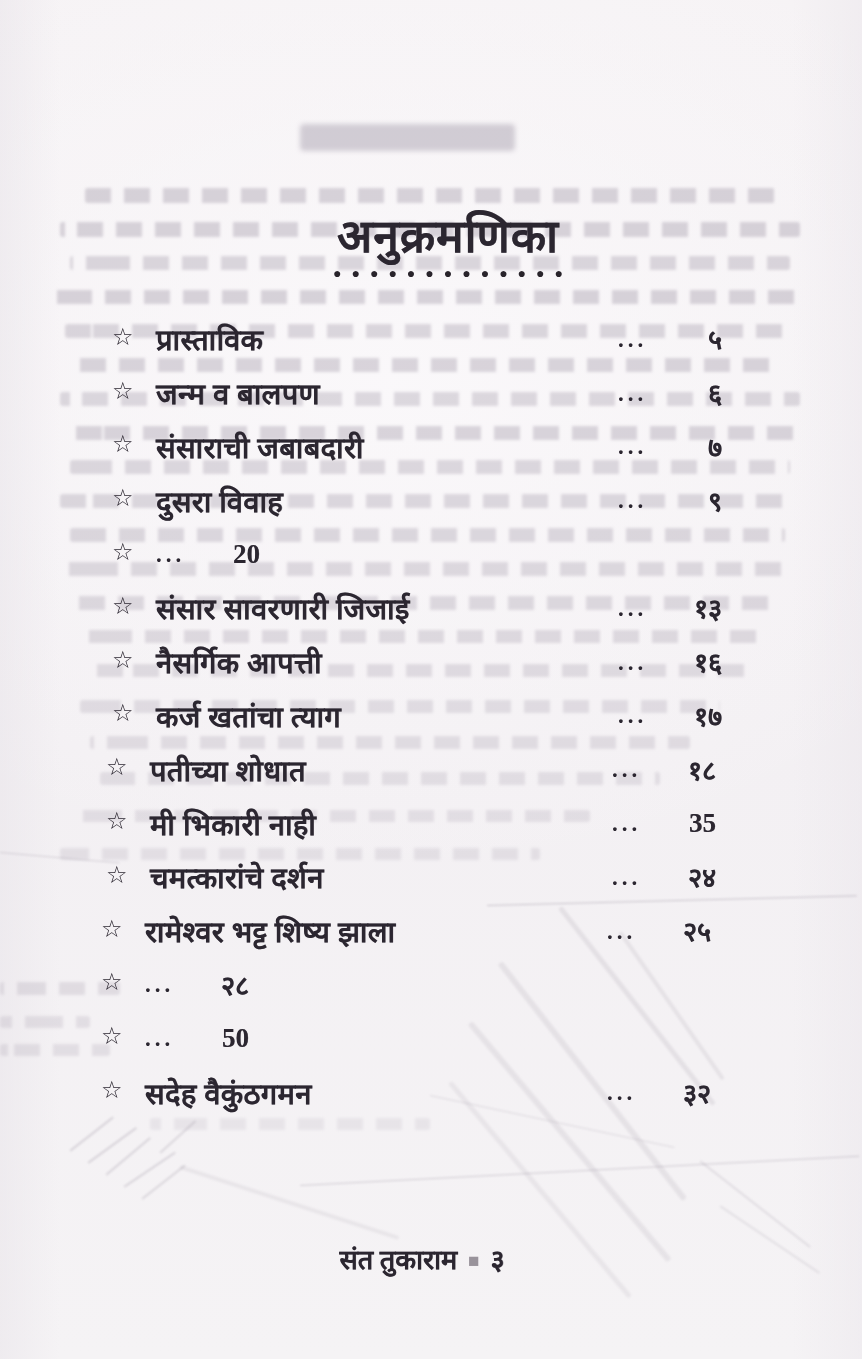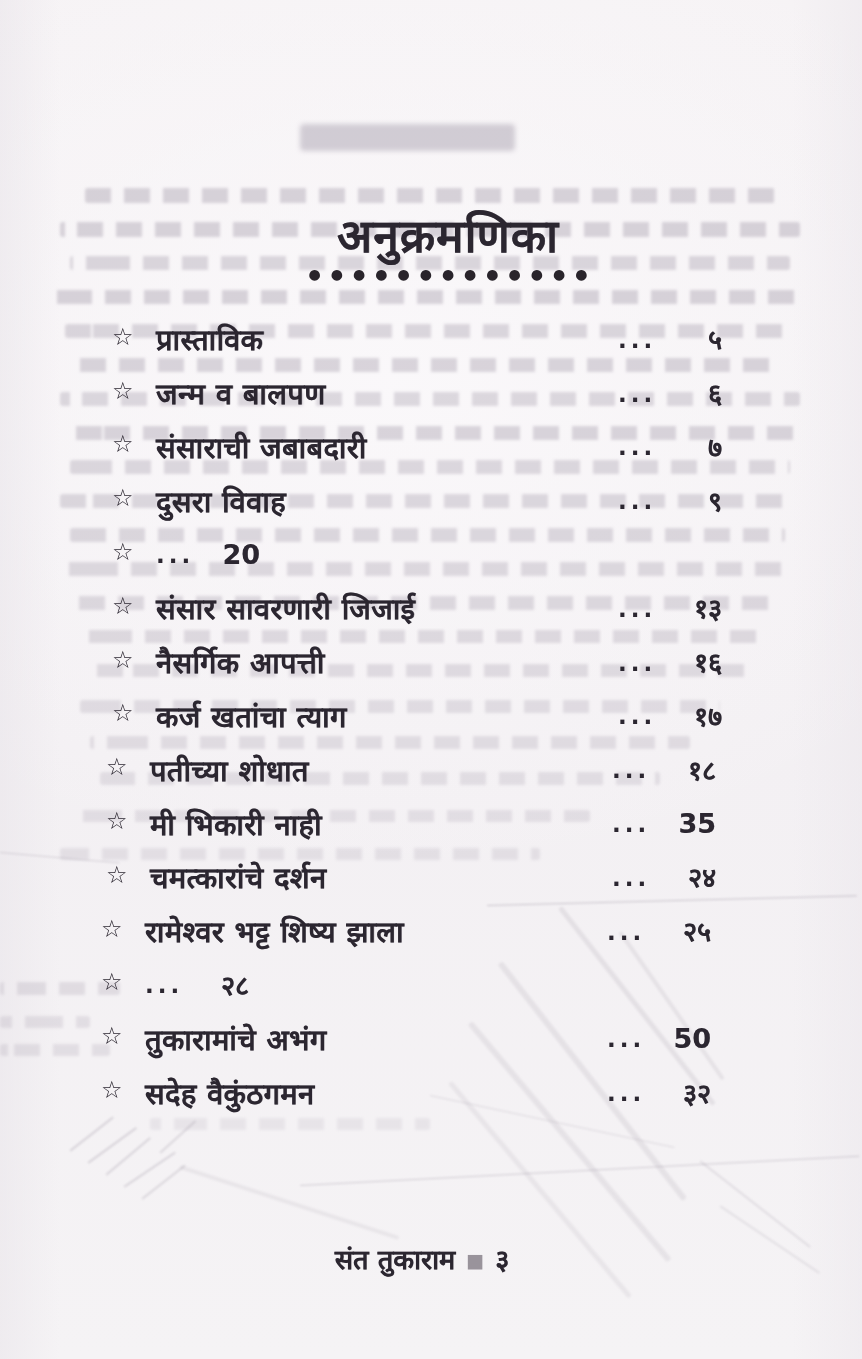--- a/index.html
+++ b/index.html
@@ -25,21 +25,21 @@
   }
   .ghost-block{
     position:absolute;border-radius:4px;filter:blur(2.6px);
     background:rgba(163,155,170,1);
   }
   .mark{
     position:absolute;background:rgba(146,138,152,1);
     transform-origin:left center;filter:blur(.8px);border-radius:2px;
   }
   
-  .content{position:absolute;inset:0;z-index:2;}
+  .content{position:absolute;inset:0;z-index:2;font-family:Liberation Serif, serif;}
   .title{
     position:absolute;top:203px;left:0;width:100%;margin:0;
     text-align:center;transform:translateX(17px);
     font-size:46px;font-weight:700;letter-spacing:1px;
     text-shadow:.4px .4px 0 rgba(43,38,48,.5);
   }
   .title-dots{
     position:absolute;top:266px;left:0;width:100%;
     text-align:center;transform:translateX(22px);
     font-size:14px;letter-spacing:10px;color:#29242b;
@@ -213,21 +213,20 @@
     </div>
 
     <div class="toc-row">
       <span class="star">☆</span>
       <span class="leader">...</span>
       <span class="pageno">२८</span>
     </div>
 
     <div class="toc-row">
       <span class="star">☆</span>
-      <span class="entry-title">तुकारामांचे अभंग</span>
       <span class="leader">...</span>
       <span class="pageno">50</span>
     </div>
 
     <div class="toc-row">
       <span class="star">☆</span>
       <span class="entry-title">सदेह वैकुंठगमन</span>
       <span class="leader">...</span>
       <span class="pageno">३२</span>
     </div>

